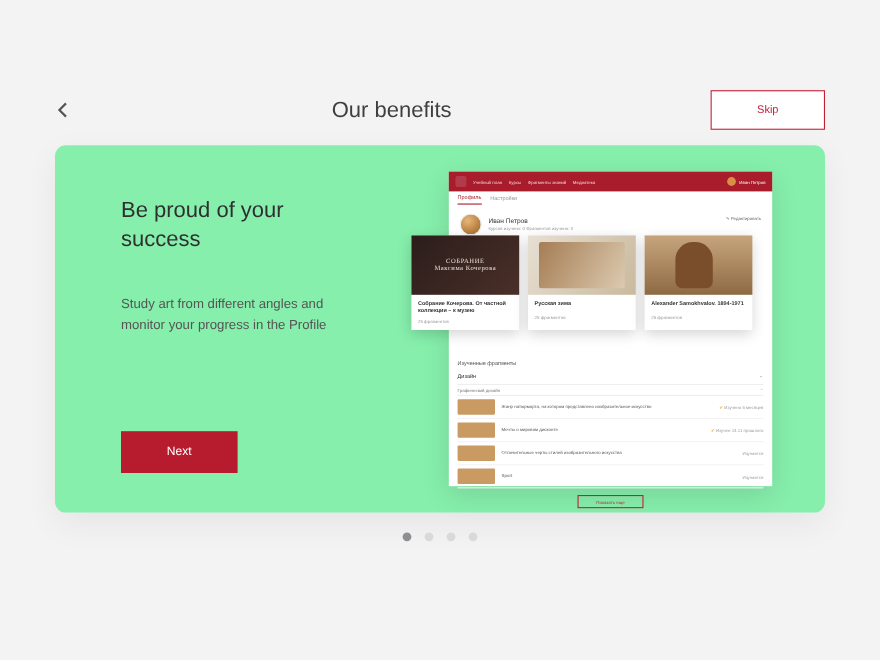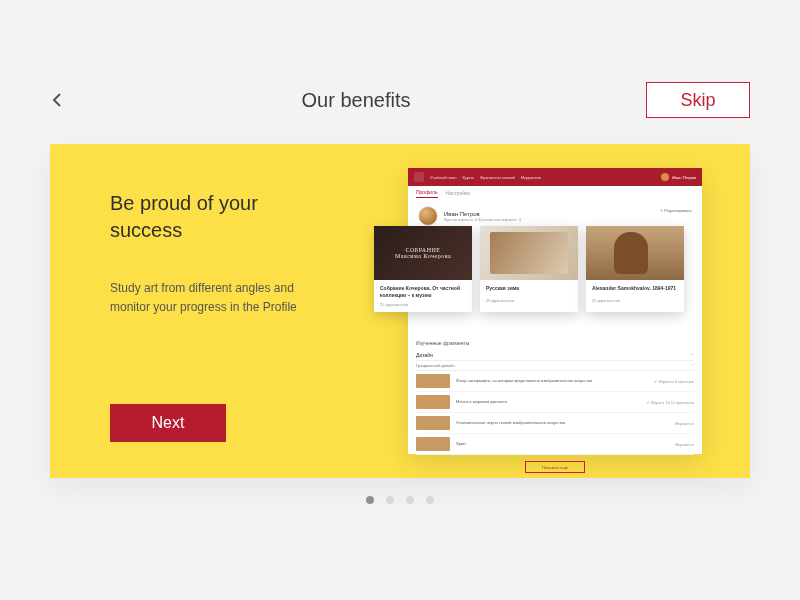--- a/index.html
+++ b/index.html
@@ -1,30 +1,30 @@
 <!DOCTYPE html>
 <html><head>
 <meta charset="utf-8">
 <style>
   * { box-sizing: border-box; margin: 0; padding: 0; }
   html, body { width: 800px; height: 600px; background: #f3f3f4; font-family: "Helvetica Neue", Arial, sans-serif; color: #2f2f30; }
   .stage { position: relative; width: 800px; height: 600px; padding: 82px 50px 0 50px; }
 
-  .topbar { display: flex; align-items: center; justify-content: space-between; height: 36px; margin-bottom: 26px; }
+  .topbar { display: flex; align-items: center; justify-content: space-between; height: 36px; margin-bottom: 14px; }
   .back  { width: 16px; height: 16px; cursor: pointer; }
   .back svg { width: 16px; height: 16px; stroke: #555; stroke-width: 2; fill: none; }
   .title { font-size: 20px; color: #3f3f42; font-weight: 400; }
-  .skip  { width: 104px; height: 36px; border: 1px solid #c32038; color: #c32038; background: #fff; font-size: 18px; display: flex; align-items: center; justify-content: center; cursor: pointer; }
+  .skip  { width: 104px; height: 36px; border: 1px solid #c32038; color: #c32038; background: #fff; font-size: 10px; display: flex; align-items: center; justify-content: center; cursor: pointer; }
 
-  .card { width: 700px; height: 334px; background: #fde047; box-shadow: 0 10px 30px rgba(0,0,0,0.06); display: flex; }
+  .card { width: 700px; height: 334px; background: #86efac; box-shadow: 0 10px 30px rgba(0,0,0,0.06); display: flex; border-radius: 10px; }
 
   .left { width: 320px; padding: 46px 36px 36px 60px; display: flex; flex-direction: column; }
   .h    { font-size: 20px; line-height: 27px; font-weight: 400; color: #2f2f30; margin-bottom: 14px; }
   .p    { font-size: 12px; line-height: 19px; color: #555; margin-bottom: auto; max-width: 210px; margin-top: 21px; }
-  .next { width: 116px; height: 38px; background: #b71c2e; color: #fff; font-size: 16px; display: flex; align-items: center; justify-content: center; cursor: pointer; }
+  .next { width: 106px; height: 38px; background: #b71c2e; color: #fff; font-size: 11px; display: flex; align-items: center; justify-content: center; cursor: pointer; }
 
   .right { flex: 1; display: flex; align-items: center; justify-content: center; padding: 12px 10px 12px 0; }
   .mock  { width: 294px; height: 286px; background: #fff; box-shadow: 0 8px 24px rgba(0,0,0,0.12); position: relative; font-size: 5px; color: #555; }
   .mock-bar { height: 18px; background: #a81c2c; display: flex; align-items: center; padding: 0 6px; gap: 6px; }
   .mock-bar .logo { width: 10px; height: 10px; background: #fff2; border-radius: 2px; }
   .mock-bar .navitem { color: #f4d5d9; font-size: 4px; }
   .mock-bar .spacer { flex: 1; }
   .mock-bar .user { display: flex; align-items: center; gap: 3px; }
   .mock-bar .user .dot { width: 8px; height: 8px; border-radius: 50%; background: #d98e44; }
   .mock-bar .user .nm { color: #fff; font-size: 4px; }

